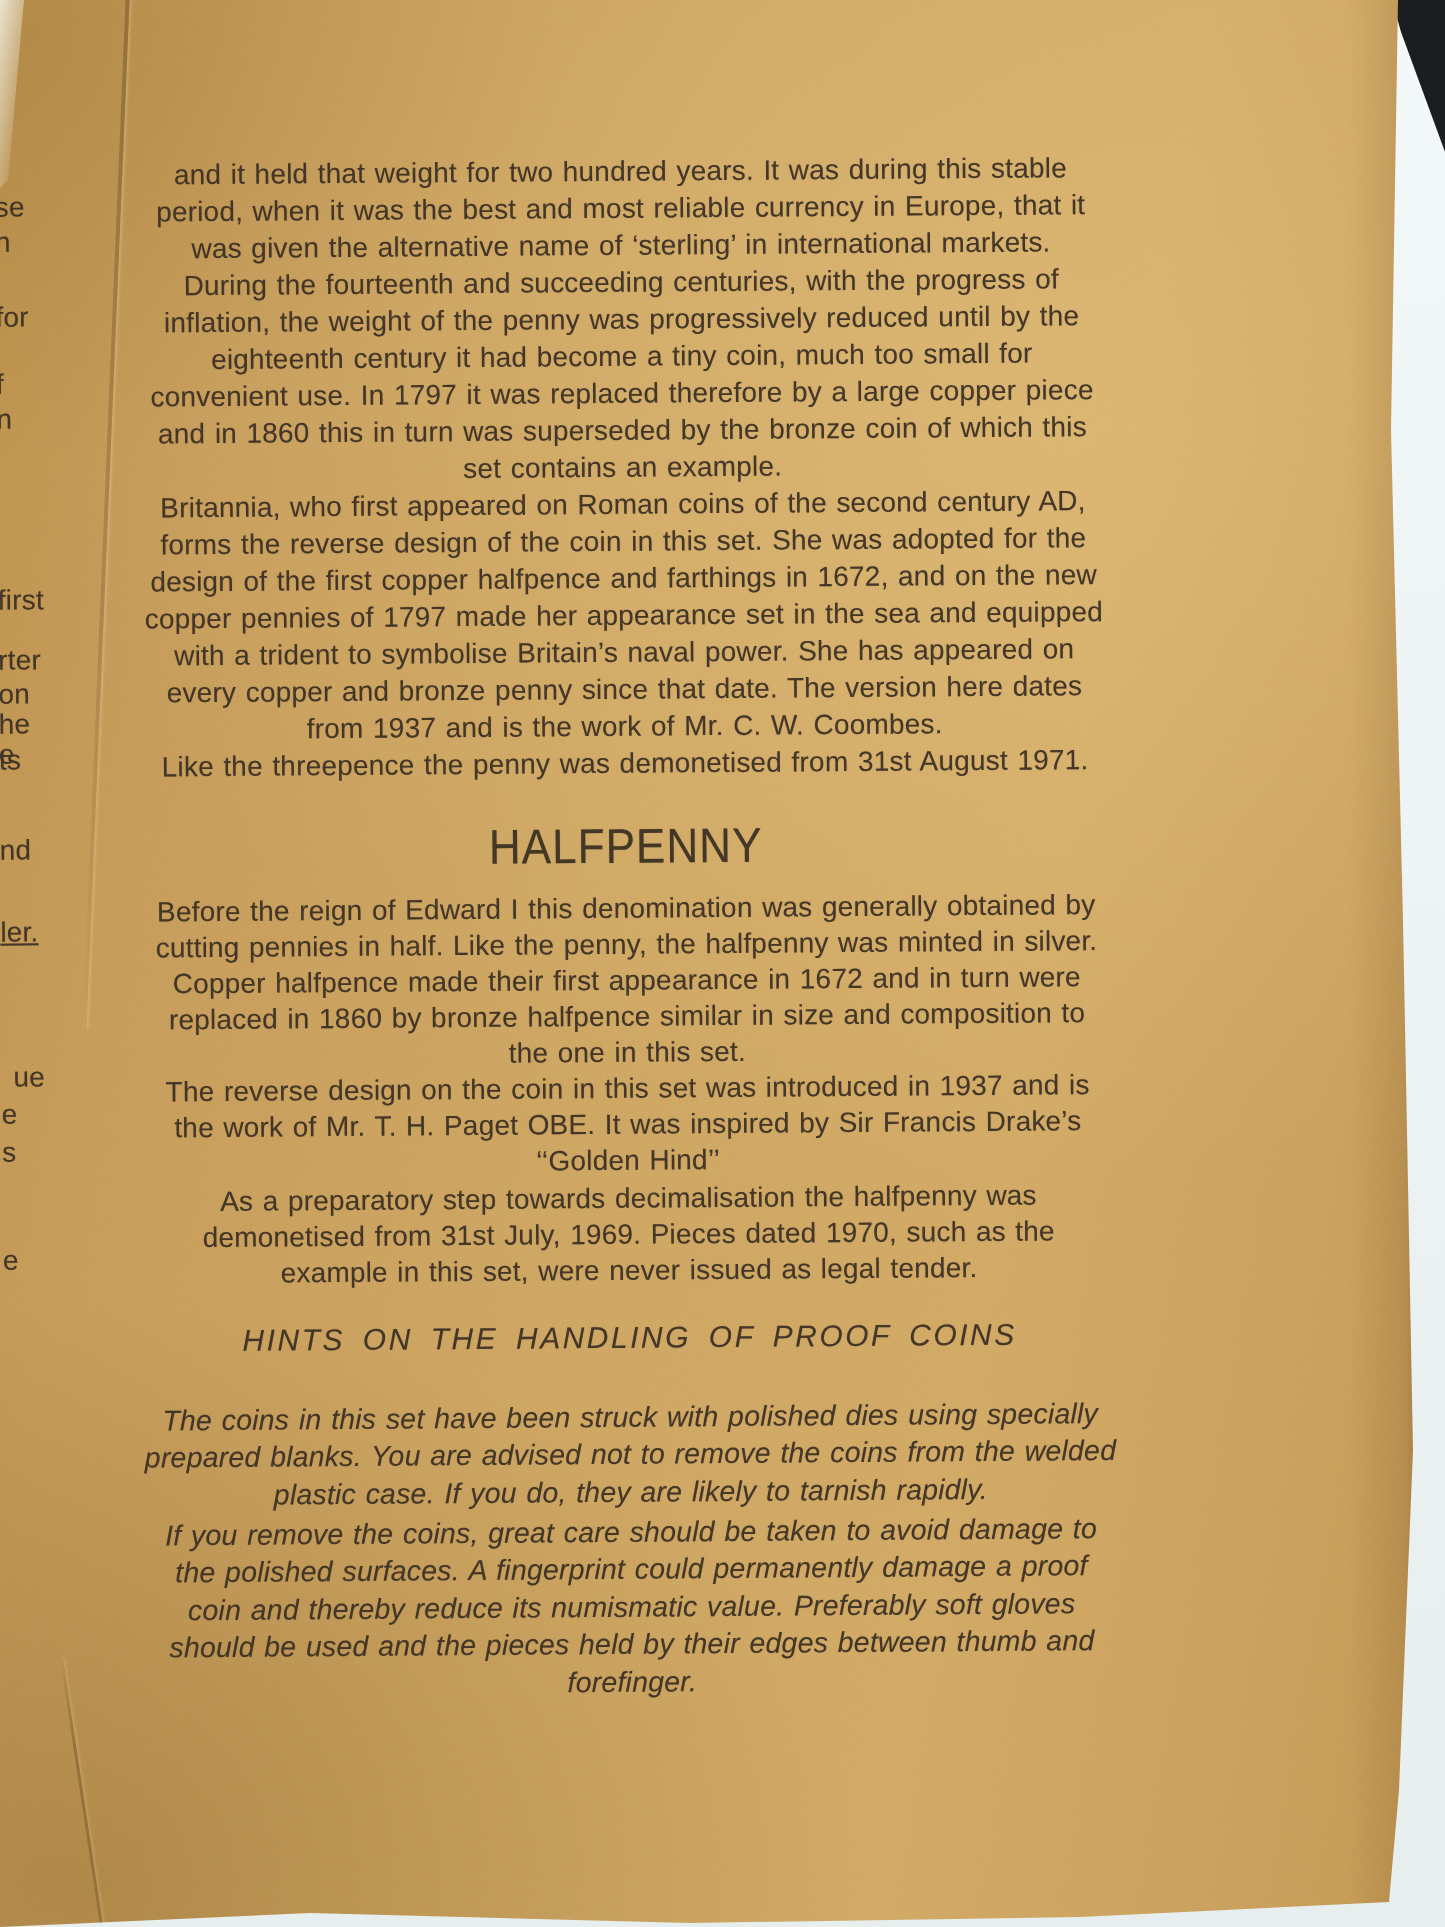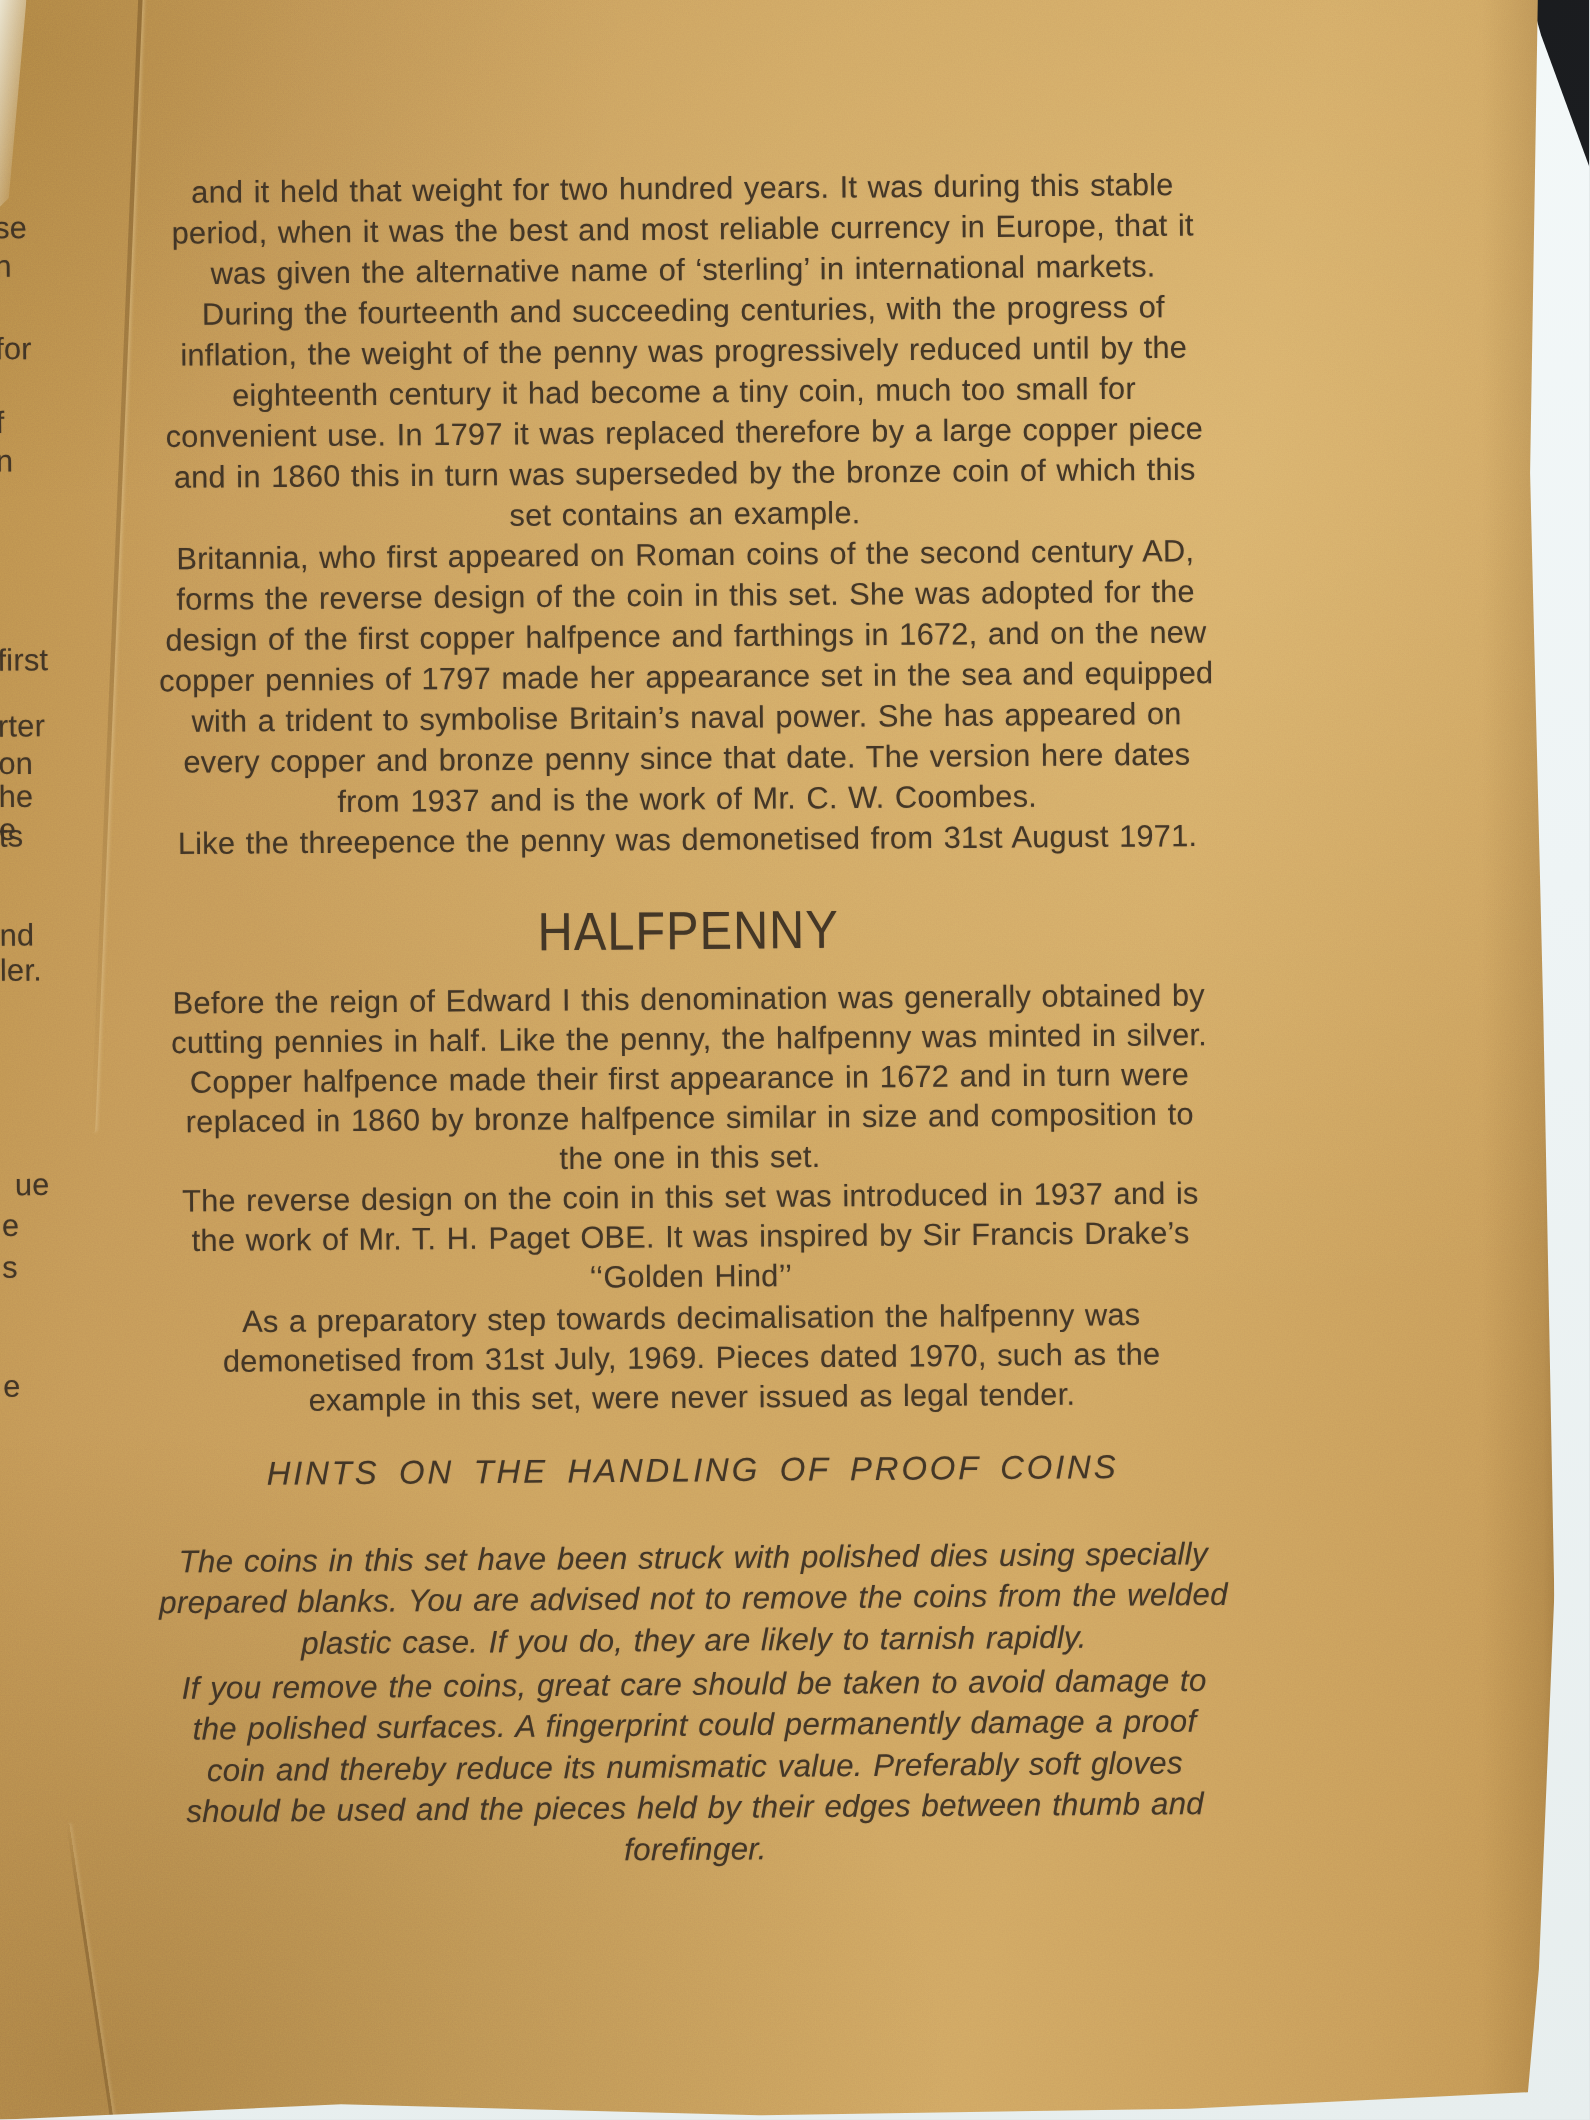--- a/index.html
+++ b/index.html
@@ -103,21 +103,21 @@
         <span class="frag" style="top: 297px;">for</span>
         <span class="frag" style="top: 364px;">f</span>
         <span class="frag" style="top: 399px;">n</span>
         <span class="frag" style="top: 580px;">first</span>
         <span class="frag" style="top: 640px;">rter</span>
         <span class="frag" style="top: 674px;">on</span>
         <span class="frag" style="top: 704px;">he</span>
         <span class="frag" style="top: 734px;">e</span>
         <span class="frag" style="top: 740px;">ts</span>
         <span class="frag" style="top: 830px;">nd</span>
-        <span class="frag" style="top: 862px;">ler.</span>
+        <span class="frag" style="top: 912px; text-decoration: underline;">ler.</span>
         <span class="frag" style="top: 1057px; margin-left: 12px;">ue</span>
         <span class="frag" style="top: 1094px;">e</span>
         <span class="frag" style="top: 1132px;">s</span>
         <span class="frag" style="top: 1240px;">e</span>
       </div>
 
     <div class="col" style="top:0;">
 
       <div class="para lh37" style="position:absolute;top:152px;left:0;width:100%;">and it held that weight for two hundred years. It was during this stable
 period, when it was the best and most reliable currency in Europe, that it

